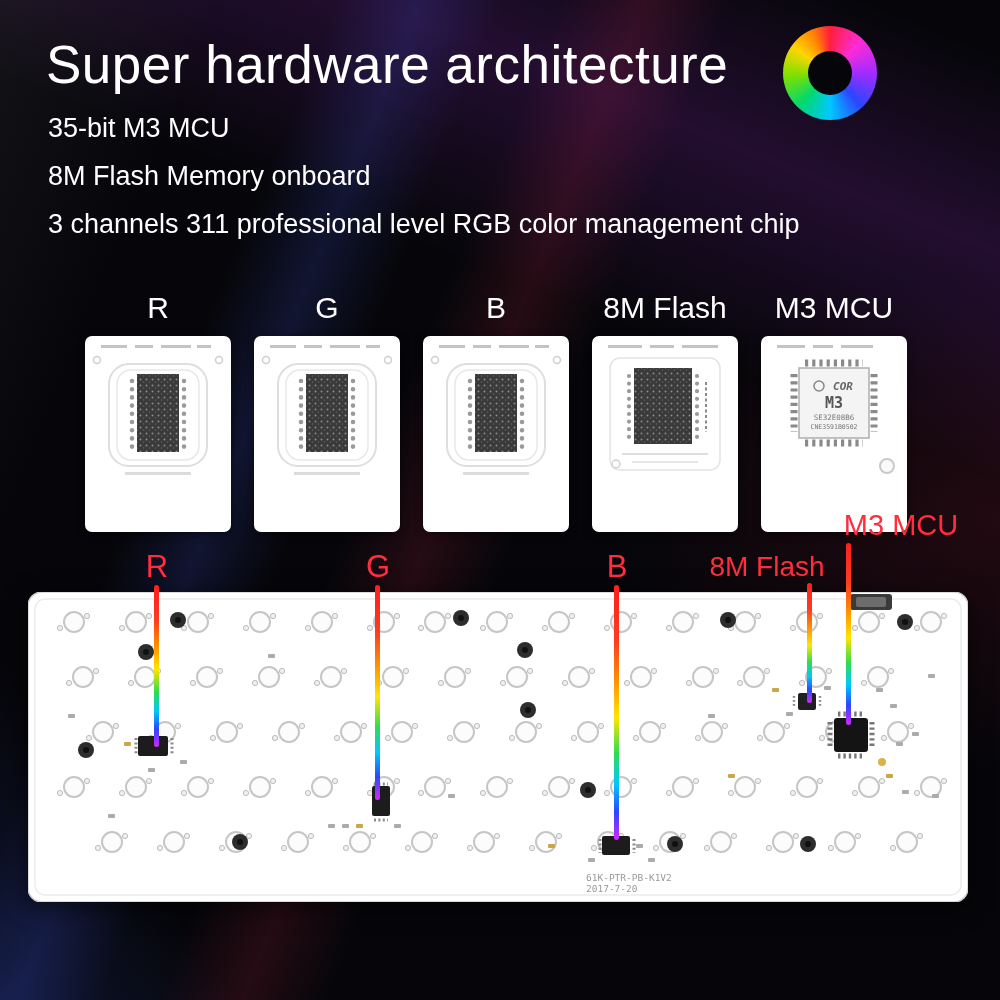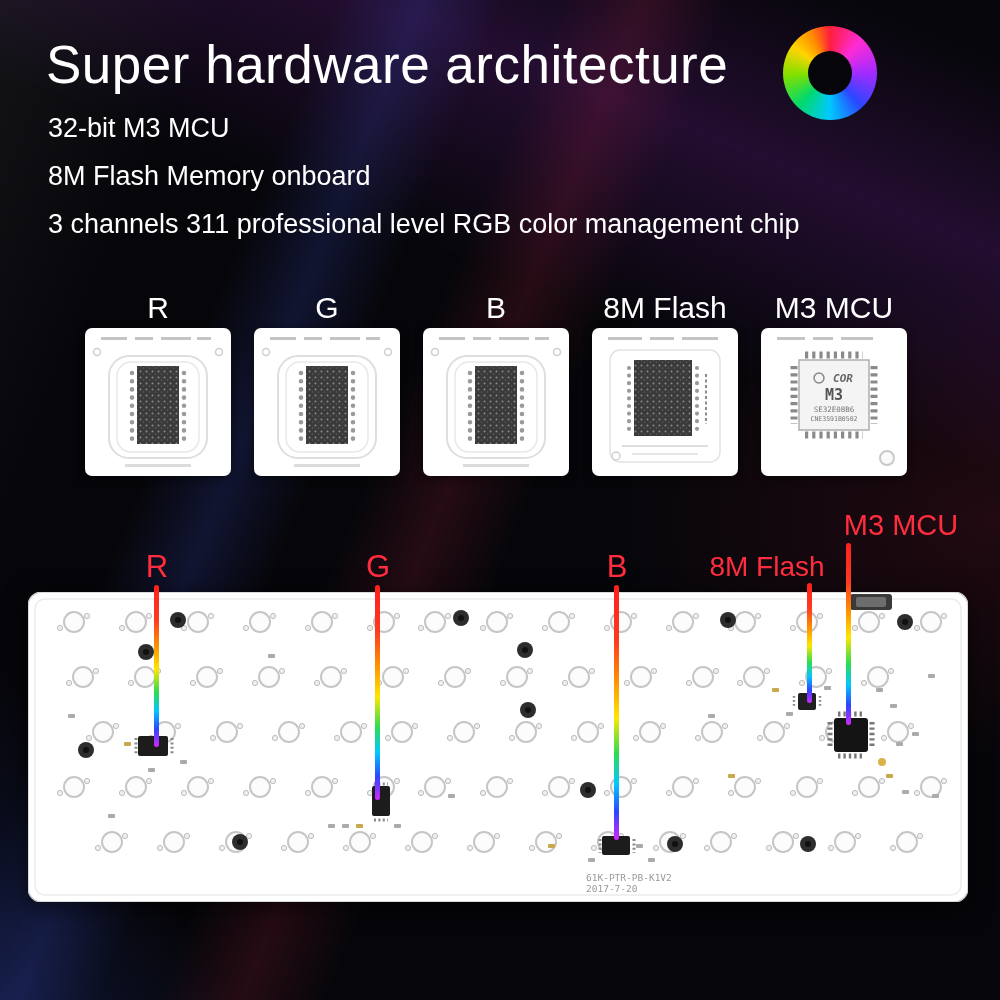--- a/index.html
+++ b/index.html
@@ -15,21 +15,21 @@
       linear-gradient(55deg, rgba(55,90,230,.18) 0%, transparent 14%),
       radial-gradient(55% 35% at 100% 52%, rgba(200,30,60,.14), transparent 70%);
   }
   .title{position:absolute;left:46px;top:34px;font-size:53px;font-weight:500;letter-spacing:.5px}
   .features{position:absolute;left:48px;top:104px;list-style:none;font-size:27px;line-height:48px;font-weight:400}
   .rgb-ring{position:absolute;left:783px;top:26px;width:94px;height:94px;border-radius:50%;
     background:conic-gradient(#ff1e3c,#ff2bd6 12%,#a32bff 25%,#2b46ff 38%,#00c8ff 50%,#00d96e 62%,#7fe000 74%,#ffd400 85%,#ff8a00 93%,#ff1e3c 100%)}
   .rgb-ring::after{content:"";position:absolute;inset:25px;border-radius:50%;background:#06060a}
   .chip-unit{position:absolute;top:288px;width:146px;text-align:center}
   .chip-label{font-size:30px;color:#fff;height:40px;line-height:40px;white-space:nowrap}
-  .chip-card{width:146px;height:148px;background:#fff;border-radius:7px;position:relative;overflow:hidden;
+  .chip-card{margin-top:8px;width:146px;height:196px;background:#fff;border-radius:7px;position:relative;overflow:hidden;
     box-shadow:0 2px 8px rgba(0,0,0,.5)}
   .chip-card svg{display:block;width:146px;height:152px}
   .callout{position:absolute;color:#ff2d3d;text-align:center;white-space:nowrap;z-index:4}
   .rline{position:absolute;width:5px;border-radius:3px;z-index:3;
     background:linear-gradient(180deg,#ff1f1f 0%,#ff3c1f 22%,#ff9400 38%,#ffe600 52%,#2ddd4f 66%,#00c8ff 78%,#2b46ff 89%,#d428ff 100%)}
   .pcb{position:absolute;left:28px;top:592px;width:940px;height:238px;z-index:2}
   .pcb > svg{display:block;filter:drop-shadow(0 5px 12px rgba(0,0,0,.65))}
   svg text{font-family:"DejaVu Sans Mono","Liberation Mono",monospace}
 </style>
 </head>
@@ -45,21 +45,21 @@
   </defs>
 </svg>
 
 <div class="page">
   <div class="bg"></div>
 
   <h1 class="title">Super hardware architecture</h1>
   <div class="rgb-ring"></div>
 
   <ul class="features">
-    <li>32-bit M3 MCU</li>
+    <li>35-bit M3 MCU</li>
     <li>8M Flash Memory onboard</li>
     <li>3 channels 311 professional level RGB color management chip</li>
   </ul>
 
   <div class="chip-unit" style="left:85px">
     <div class="chip-label">R</div>
     <div class="chip-card">
       <svg viewBox="0 0 146 152">
         <g fill="#c4c4c4">
             <rect x="16" y="9" width="26" height="3"></rect>

